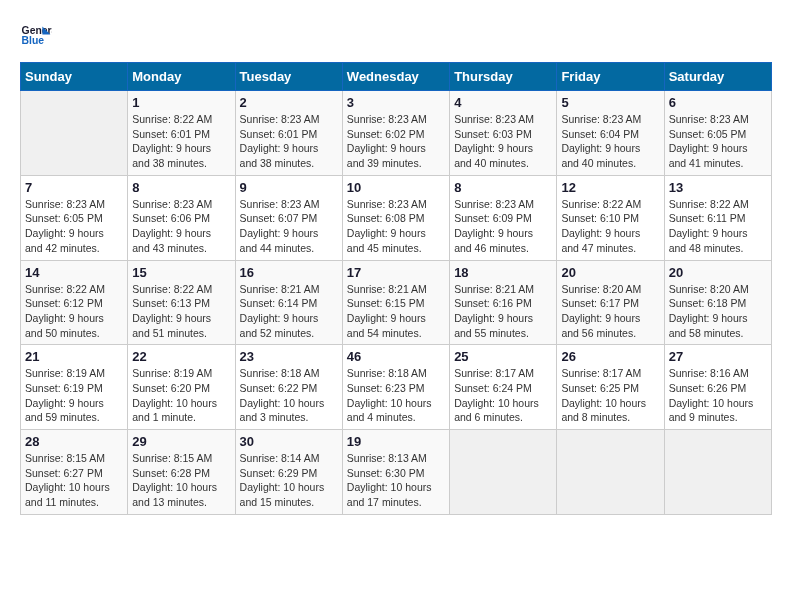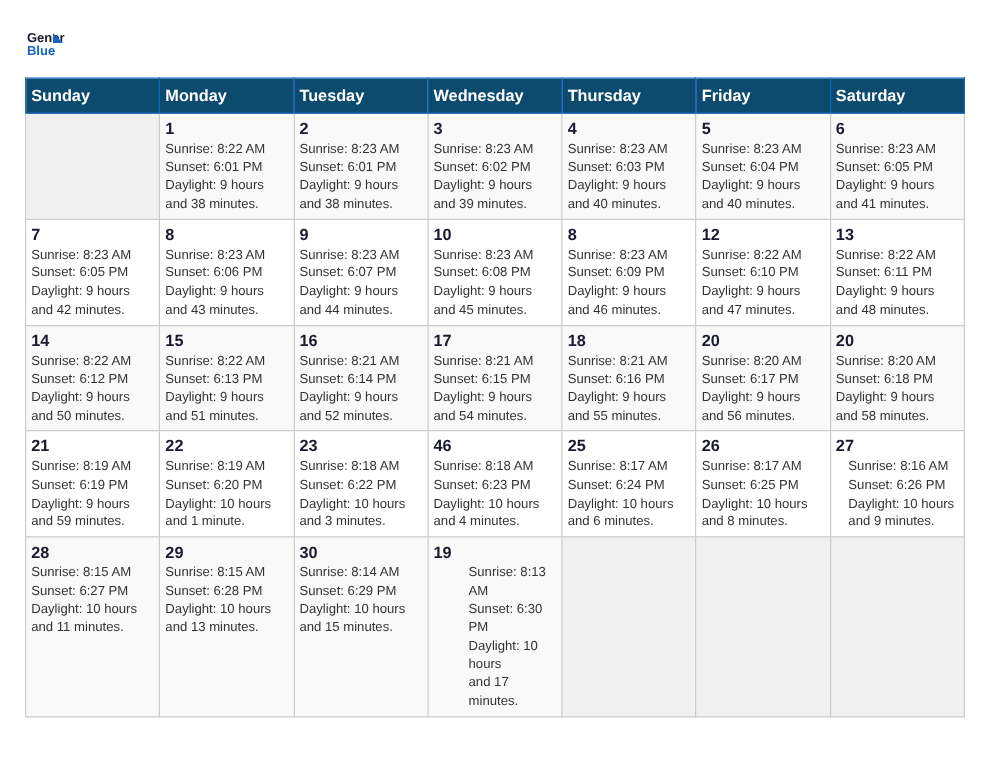--- a/index.html
+++ b/index.html
@@ -36,21 +36,21 @@
     .subtitle {
       font-size: 16px;
       color: #333;
     }
     table {
       width: 100%;
       border-collapse: collapse;
       font-size: 11px;
     }
     thead tr th {
-      background-color: #0c4a6e;
+      background-color: #0369a1;
       color: #fff;
       padding: 6px 4px;
       text-align: left;
       font-size: 13px;
       font-weight: bold;
       border: 1px solid #1565c0;
     }
     tbody tr td {
       border: 1px solid #ccc;
       vertical-align: top;
@@ -294,21 +294,21 @@
         </td>
         <td>
           <span class="day-number">26</span>
           <div class="day-info" style="white-space: pre-line;">Sunrise: 8:17 AM
 Sunset: 6:25 PM
 Daylight: 10 hours
 and 8 minutes.</div>
         </td>
         <td>
           <span class="day-number">27</span>
-          <div class="day-info" style="white-space: pre-line; margin-left: 10px;">Sunrise: 8:16 AM
+          <div class="day-info" style="white-space: pre-line;">Sunrise: 8:16 AM
 Sunset: 6:26 PM
 Daylight: 10 hours
 and 9 minutes.</div>
         </td>
       </tr>
       <tr>
         <td>
           <span class="day-number">28</span>
           <div class="day-info" style="white-space: pre-line;">Sunrise: 8:15 AM
 Sunset: 6:27 PM
@@ -324,21 +324,21 @@
         </td>
         <td>
           <span class="day-number">30</span>
           <div class="day-info" style="white-space: pre-line;">Sunrise: 8:14 AM
 Sunset: 6:29 PM
 Daylight: 10 hours
 and 15 minutes.</div>
         </td>
         <td>
           <span class="day-number">19</span>
-          <div class="day-info" style="white-space: pre-line; margin-left: 28px;">Sunrise: 8:13 AM
+          <div class="day-info" style="white-space: pre-line;">Sunrise: 8:13 AM
 Sunset: 6:30 PM
 Daylight: 10 hours
 and 17 minutes.</div>
         </td>
         <td class="empty-cell"></td>
         <td class="empty-cell"></td>
         <td class="empty-cell"></td>
       </tr>
     </tbody>
 </table>

